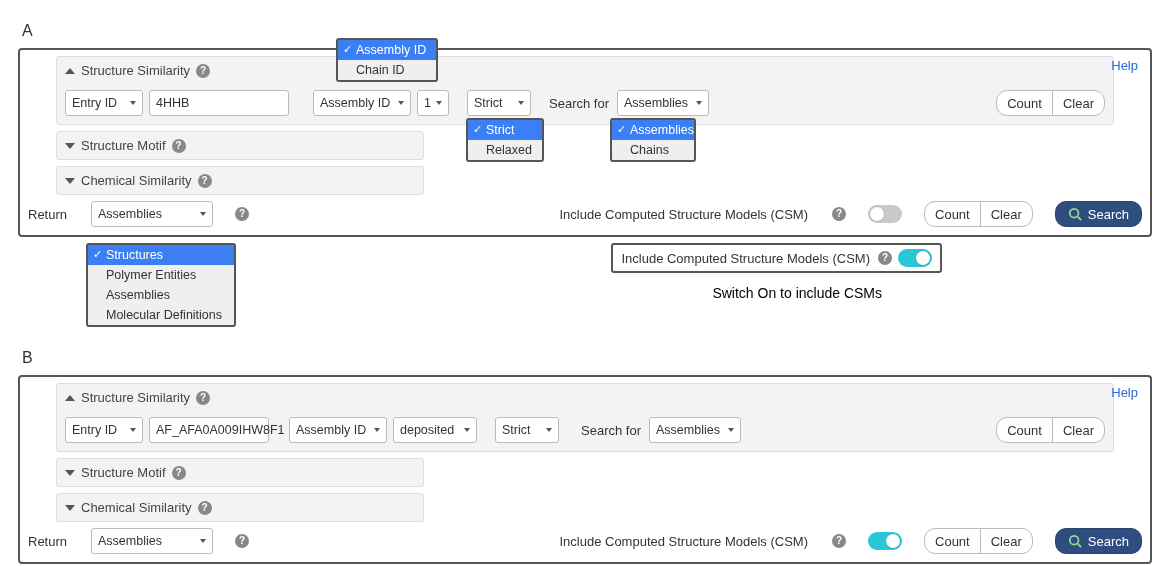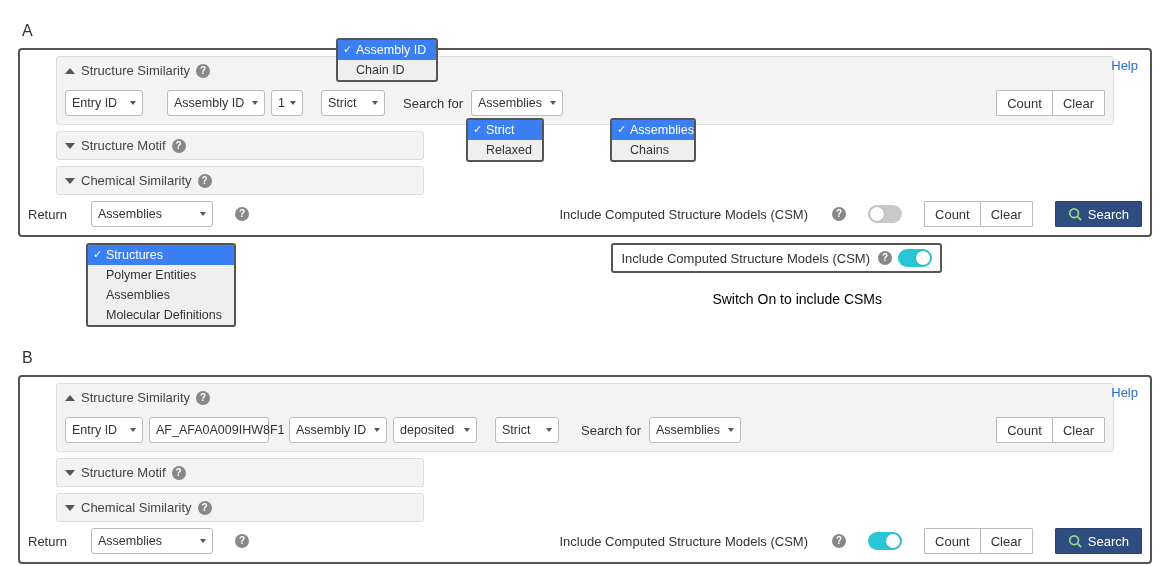--- a/index.html
+++ b/index.html
@@ -96,21 +96,21 @@
     position: absolute;
     right: 6px; top: 50%;
     transform: translateY(-50%);
     border-left: 3.5px solid transparent;
     border-right: 3.5px solid transparent;
     border-top: 4.5px solid #555;
   }
   .btn {
     background: #fff;
     border: 1px solid #bbb;
-    border-radius: 1px;
+    border-radius: 11px;
     height: 26px;
     padding: 0 10px;
     font-size: 13px;
     color: #333;
     display: inline-flex;
     align-items: center;
   }
   .btn-group { display: inline-flex; }
   .btn-group .btn:first-child { border-top-right-radius:0; border-bottom-right-radius:0; }
   .btn-group .btn:last-child  { border-top-left-radius:0;  border-bottom-left-radius:0;  margin-left:-1px; }
@@ -224,20 +224,21 @@
       <span class="caret">
         <svg viewBox="0 0 10 10">
             <polygon points="0,8 10,8 5,2" fill="#555"></polygon>
           </svg>
       </span>
       <span>Structure Similarity</span>
       <span class="help-icon">?</span>
     </div>
     <div class="form-row">
       <span class="ctrl sel" style="width:78px">Entry ID</span>
+      <span class="ctrl text">4HHB</span>
       <span style="width:12px"></span>
       <span class="ctrl sel" style="width:98px">Assembly ID</span>
       <span class="ctrl sel" style="width:32px">1</span>
       <span style="width:6px"></span>
       <span class="ctrl sel" style="width:64px">Strict</span>
       <span style="width:6px"></span>
       <span class="lbl">Search for</span>
       <span class="ctrl sel" style="width:92px">Assemblies</span>
       <span class="spacer"></span>
       <span class="btn-group">
@@ -330,21 +331,21 @@
     <div class="opt">
       <span>Molecular Definitions</span>
     </div>
   </div>
 
   <div class="popbox" style="top:-2px;">
     <span class="lbl">Include Computed Structure Models (CSM)</span>
     <span class="help-icon">?</span>
     <span class="toggle on"></span>
   </div>
-  <div class="caption" style="top:46px;">Switch On to include CSMs</div>
+  <div class="caption" style="top:40px;">Switch On to include CSMs</div>
 </div>
 
 <div class="fig-label">B</div>
 
 <div class="panel-outer" style="position:relative;">
   <span class="help-link">Help</span>
 
   <div class="section">
     <div class="sec-head">
       <span class="caret">

